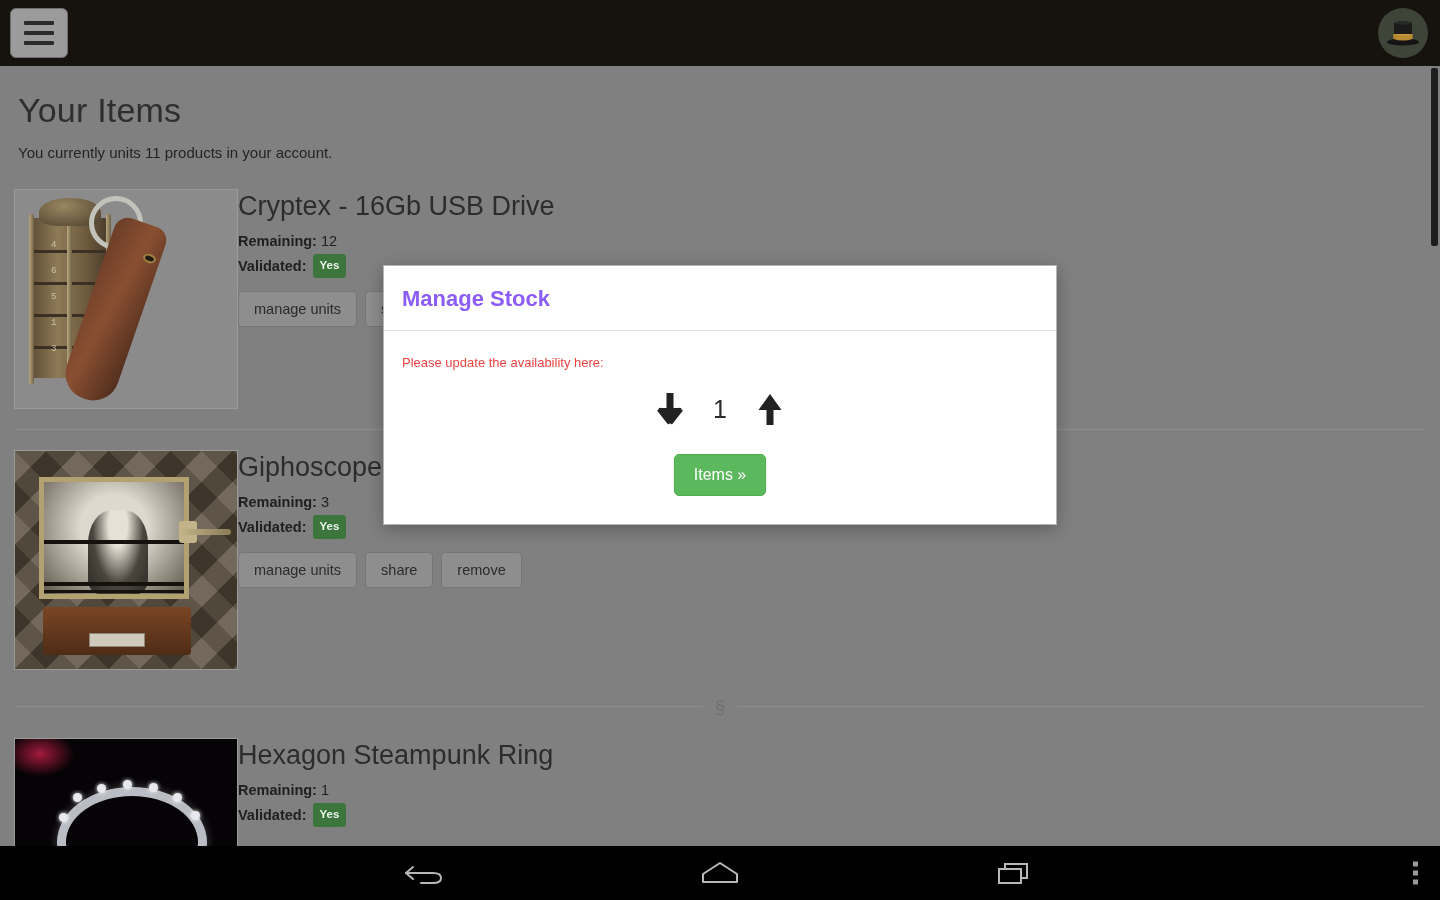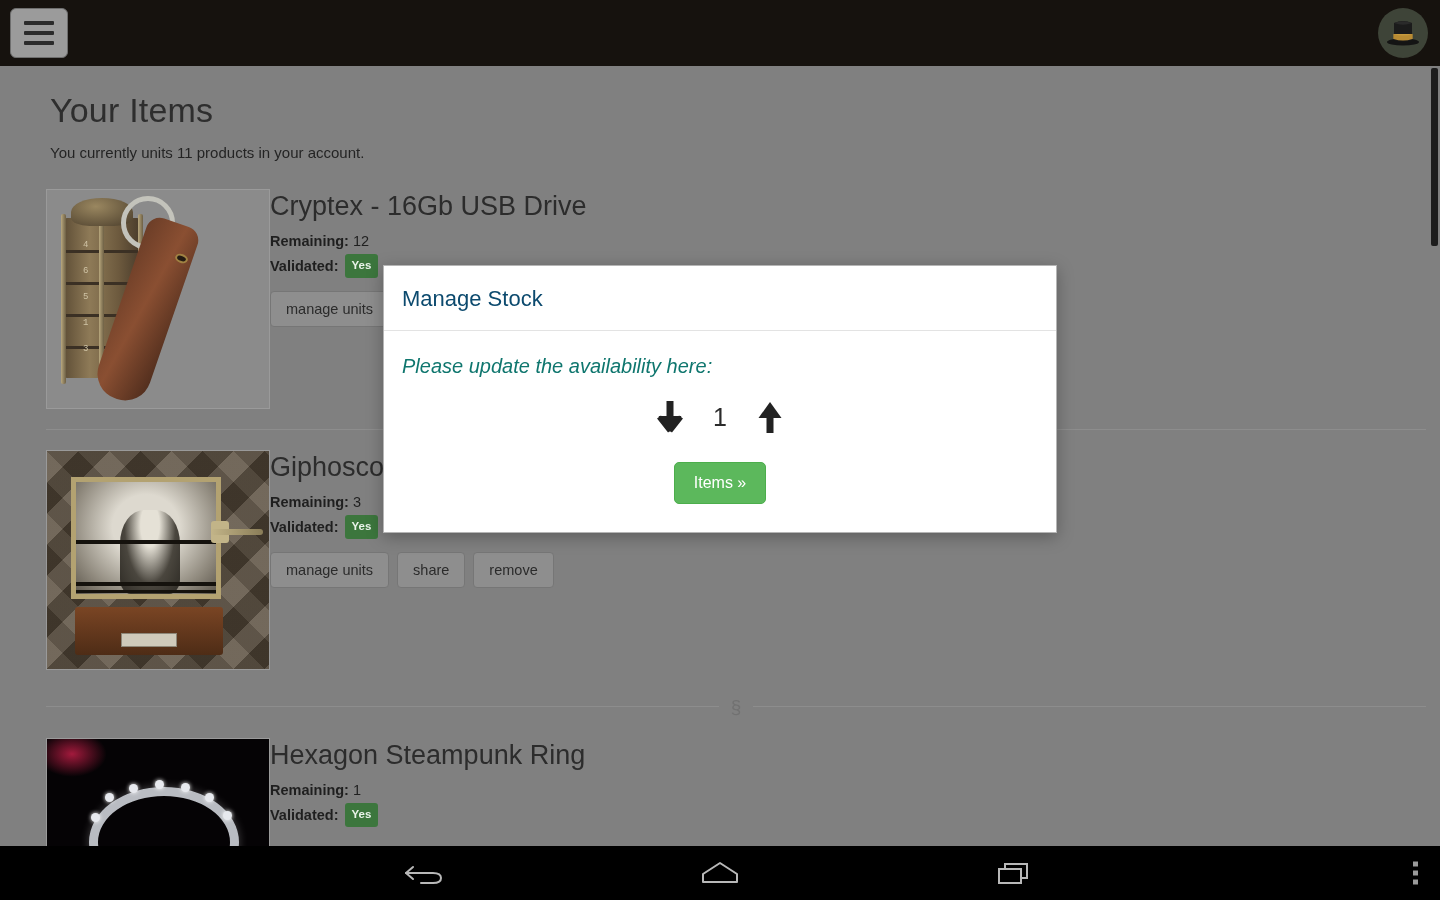--- a/index.html
+++ b/index.html
@@ -29,21 +29,21 @@
     position: absolute; right: 12px; top: 8px;
     width: 50px; height: 50px; border-radius: 50%;
     background: #3e4438;
     display: flex; align-items: center; justify-content: center;
     overflow: hidden;
   }
 
   
   .content {
     position: absolute; left: 0; top: 66px; width: 1440px; height: 780px;
-    background: #808080; overflow: hidden; padding-left: 32px;
+    background: #808080; overflow: hidden;
   }
   .page-title {
     font-size: 34px; font-weight: 400; color: #2e2e2e;
     margin: 25px 0 0 18px; letter-spacing: .2px;
   }
   .page-sub {
     font-size: 15px; color: #242424; margin: 14px 0 0 18px;
   }
   .page-sub b { font-weight: 400; }
 
@@ -102,23 +102,23 @@
   
   .modal {
     position: absolute; left: 383px; top: 265px; width: 674px;
     background: #ffffff; border: 1px solid #b5b5b5;
     box-shadow: 0 4px 16px rgba(0,0,0,.28);
     z-index: 50;
   }
   .modal-header {
     padding: 20px 18px 18px; border-bottom: 1px solid #e3e3e3;
   }
-  .modal-title { font-size: 22px; font-weight: 400; color: #0c4a6e; }
+  .modal-title { font-size: 22px; font-weight: 700; color: #8b5cf6; }
   .modal-body { padding: 24px 18px 28px; }
-  .modal-text { font-size: 20px; color: #0f766e; font-style: italic; }
+  .modal-text { font-size: 13px; color: #ef4444; }
   .stepper {
     display: flex; align-items: center; justify-content: center;
     gap: 28px; margin-top: 22px;
   }
   .arrow-btn {
     background: none; border: none; cursor: pointer; padding: 0;
     line-height: 0;
   }
   .stepper-value { font-size: 25px; color: #2b2b2b; min-width: 14px; text-align: center; }
   .update-wrap { display: flex; justify-content: center; margin-top: 28px; }

